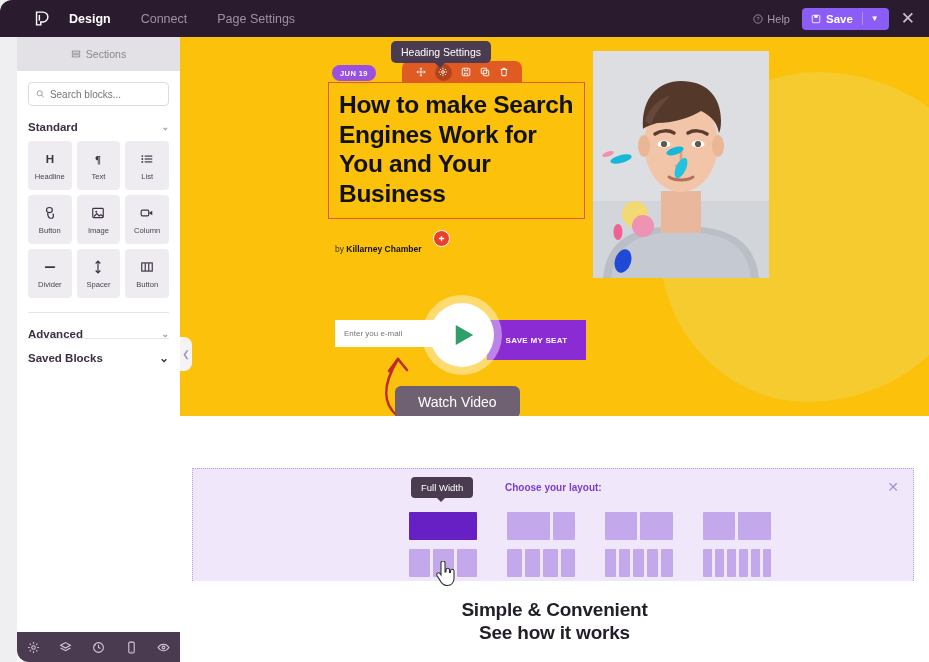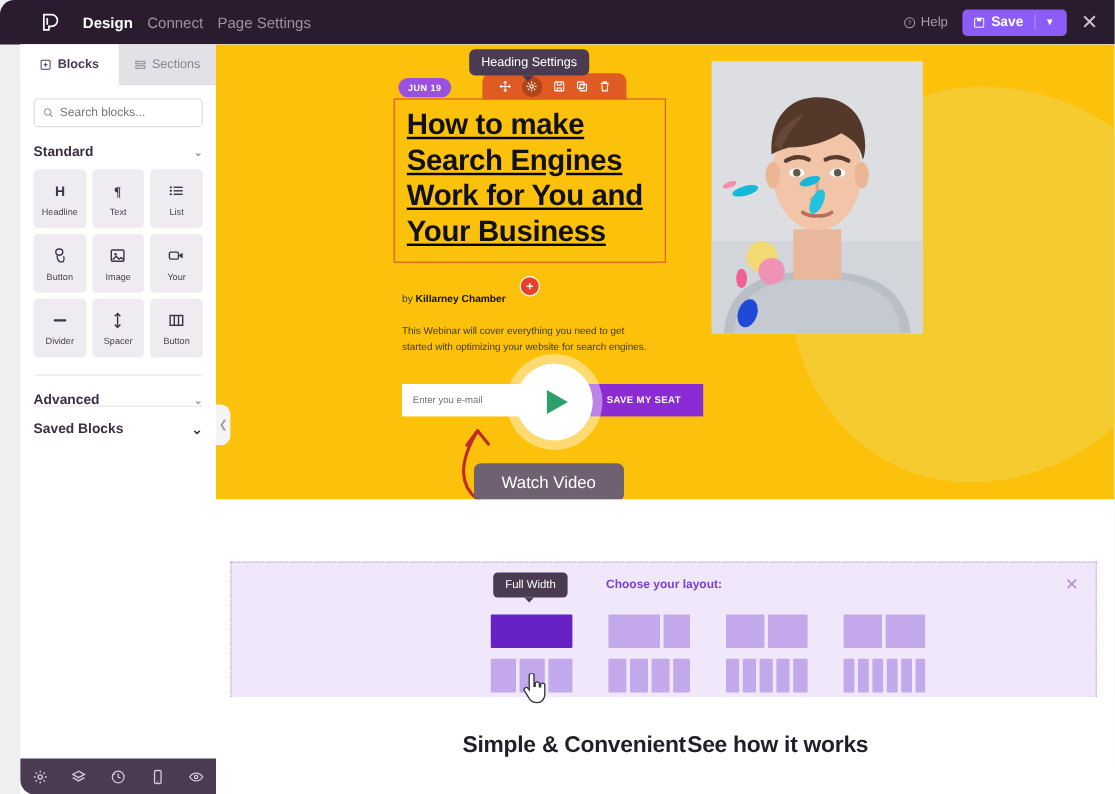--- a/index.html
+++ b/index.html
@@ -15,21 +15,21 @@
   .topbar {
     position: absolute; left: 17px; top: 0; width: 912px; height: 37px;
     background: #2b1b2e; border-radius: 0 0 0 0;
     display: flex; align-items: center;
   }
   .topbar::before{
     content:""; position:absolute; left:-17px; top:0; width:20px; height:37px;
     background:#2b1b2e; border-top-left-radius:12px;
   }
   .logo { width: 36px; margin-left: 6px; display: flex; justify-content: center; align-items: center; }
-  .nav { display: flex; align-items: flex-start; gap: 12px; margin-left: 10px; height: 37px; }
+  .nav { display: flex; align-items: flex-start; gap: 30px; margin-left: 10px; height: 37px; }
   .nav-item {
     color: #9d92a4; font-size: 12.5px; cursor: pointer; position: relative;
     height: 37px; display: flex; align-items: center;
   }
   .nav-item.active { color: #ffffff; font-weight: 600; }
   .top-right { margin-left: auto; display: flex; align-items: center; gap: 12px; margin-right: 14px; }
   .help { color: #a79bad; font-size: 11px; display: flex; align-items: center; gap: 4px; cursor: pointer; }
   .save-btn {
     background: #8b5cf6; border-radius: 4px; height: 22px; display: flex; align-items: center;
     color: #fff; font-size: 11.5px; font-weight: 600; cursor: pointer; padding: 0 2px;
@@ -118,22 +118,22 @@
   }
   .tip-heading {
     position: absolute; left: 211px; top: 4px; background: #4a3b51; color: #fff;
     font-size: 10.5px; padding: 5px 10px; border-radius: 5px; z-index: 8; white-space: nowrap;
   }
   .tip-heading::after {
     content: ""; position: absolute; left: 44%; bottom: -5px; border-left: 5px solid transparent;
     border-right: 5px solid transparent; border-top: 5px solid #4a3b51;
   }
   .heading-box {
-    position: absolute; left: 148px; top: 45px; width: 227px; padding: 7px 10px 9px 10px;
-    border: 1.5px solid #E05A23; z-index: 5; text-decoration: underline;
+    position: absolute; left: 148px; top: 45px; width: 257px; padding: 7px 10px 9px 10px;
+    border: 1.5px solid #E05A23; z-index: 5;
   }
   .heading-box h1 {
     font-size: 24.5px; line-height: 1.21; color: #111; font-weight: 800; letter-spacing: -.3px;
   }
   .plus-circle {
     position: absolute; left: 253px; top: 193px; width: 17px; height: 17px; border-radius: 50%;
     background: #E8412B; color: #fff; display: flex; align-items: center; justify-content: center;
     font-size: 11px; z-index: 7; cursor: pointer; border: 1.5px solid #fff;
   }
   .byline { position: absolute; left: 155px; top: 207px; font-size: 8.5px; color: #3a3a3a; }
@@ -141,21 +141,21 @@
   .hero-desc {
     position: absolute; left: 155px; top: 232px; width: 205px;
     font-size: 8.3px; color: #3c3c3c; line-height: 1.65;
   }
   .form-row { position: absolute; left: 155px; top: 283px; display: flex; z-index: 3; justify-content: flex-end; }
   .form-row input {
     width: 152px; height: 27px; border: none; outline: none; background: #fff;
     font-size: 8px; color: #9b9b9b; padding: 0 9px; font-family: "Liberation Sans", sans-serif;
   }
   .seat-btn {
-    width: 99px; height: 27px; background: #8B2BD4; color: #fff; font-size: 8px;
+    width: 99px; height: 40px; background: #8B2BD4; color: #fff; font-size: 8px;
     font-weight: 700; display: flex; align-items: center; justify-content: center;
     letter-spacing: .3px; cursor: pointer;
   }
   .play-wrap {
     position: absolute; left: 242px; top: 258px; width: 80px; height: 80px; z-index: 10;
     border-radius: 50%; background: rgba(255,255,255,.42);
     display: flex; align-items: center; justify-content: center;
   }
   .play-inner {
     width: 64px; height: 64px; border-radius: 50%; background: #fff;
@@ -193,21 +193,21 @@
   }
   .lay-rows { position: absolute; left: 216px; top: 43px; }
   .lay-row { display: flex; gap: 30px; margin-bottom: 9px; }
   .lay-opt { display: flex; gap: 3px; cursor: pointer; width: 68px; }
   .lay-opt i { background: #c4a8ec; height: 28px; display: block; border-radius: 1px; }
   .lay-opt.sel i { background: #6720C4; }
   .cursor-hand { position: absolute; left: 242px; top: 92px; z-index: 5; }
 
   .bottom-sec {
     position: absolute; left: 0; top: 544px; width: 749px; height: 81px;
-    background: #fff; display: flex; flex-direction: row; align-items: center;
+    background: #fff; display: flex; flex-direction: column; align-items: center;
     justify-content: center; gap: 1px;
   }
   .bottom-sec div { font-size: 19px; font-weight: 800; color: #221d29; letter-spacing: -.2px; }
 </style>
 </head>
 <body>
 
 <div id="app">
 
   <div class="topbar">
@@ -240,27 +240,20 @@
         </span>
         <span class="sep"></span>
         <span class="caret">▼</span>
       </div>
       <div class="close-x">✕</div>
     </div>
   </div>
 
   <div class="sidebar">
     <div class="side-tabs">
-      <div class="side-tab">
-        <svg width="10" height="10" viewBox="0 0 24 24">
-          <rect x="3" y="3" width="18" height="18" rx="2" fill="none" stroke="#4b3d52" stroke-width="2"></rect>
-          <path d="M12 8v8M8 12h8" stroke="#4b3d52" stroke-width="2"></path>
-        </svg>
-        <span>Blocks</span>
-      </div>
       <div class="side-tab inactive">
         <svg width="10" height="10" viewBox="0 0 24 24">
           <rect x="3" y="5" width="18" height="5" fill="none" stroke="#8d8492" stroke-width="2"></rect>
           <rect x="3" y="14" width="18" height="5" fill="none" stroke="#8d8492" stroke-width="2"></rect>
         </svg>
         <span>Sections</span>
       </div>
     </div>
 
     <div class="side-scroll">
@@ -327,21 +320,21 @@
             </span>
           <span class="bl">Image</span>
         </div>
         <div class="blk">
           <span class="bi">
               <svg width="14" height="14" viewBox="0 0 24 24">
                 <rect x="2" y="7" width="13" height="10" rx="2" fill="none" stroke="#3f3246" stroke-width="2"></rect>
                 <path d="M15 12l6-4v8z" fill="#3f3246"></path>
               </svg>
             </span>
-          <span class="bl">Your</span>
+          <span class="bl">Column</span>
         </div>
         <div class="blk">
           <span class="bi">
               <svg width="14" height="14" viewBox="0 0 24 24">
                 <rect x="3" y="10.5" width="18" height="3" rx="1.5" fill="#3f3246"></rect>
               </svg>
             </span>
           <span class="bl">Divider</span>
         </div>
         <div class="blk">
@@ -498,21 +491,20 @@
       </div>
       <div class="plus-circle">
         <svg width="9" height="9" viewBox="0 0 24 24">
             <path d="M12 5v14M5 12h14" stroke="#fff" stroke-width="3.4"></path>
           </svg>
       </div>
 
       <div class="byline">
         <span>by </span><b>Killarney Chamber</b>
       </div>
-      <div class="hero-desc">This Webinar will cover everything you need to get started with optimizing your website for search engines.</div>
 
       <div class="form-row">
         <input placeholder="Enter you e-mail" style="">
         <div class="seat-btn">SAVE MY SEAT</div>
       </div>
 
       <svg class="arrow-svg" width="120" height="100" viewBox="0 0 120 100">
         <path d="M112 88 C60 96, 14 78, 48 22" stroke="#c22a2a" stroke-width="2.6" fill="none" stroke-linecap="round"></path>
         <path d="M48 22 l-9 12 M48 22 l9 11" stroke="#c22a2a" stroke-width="2.6" fill="none" stroke-linecap="round"></path>
       </svg>

